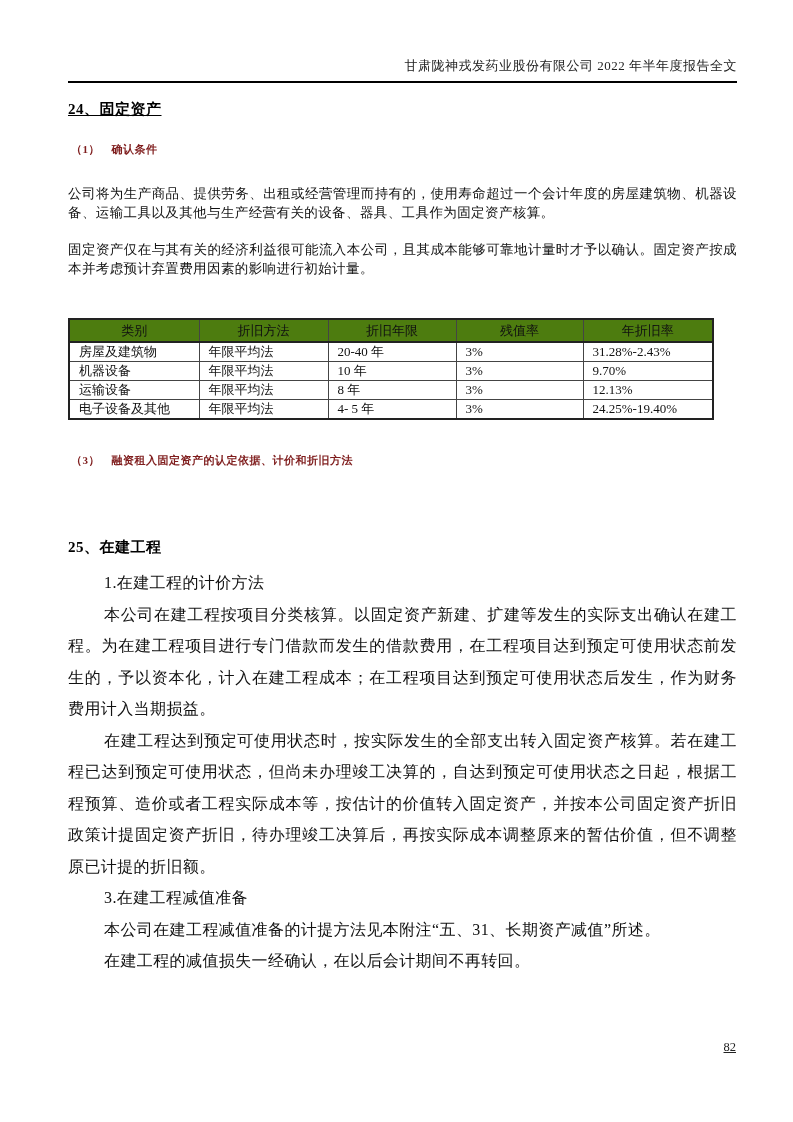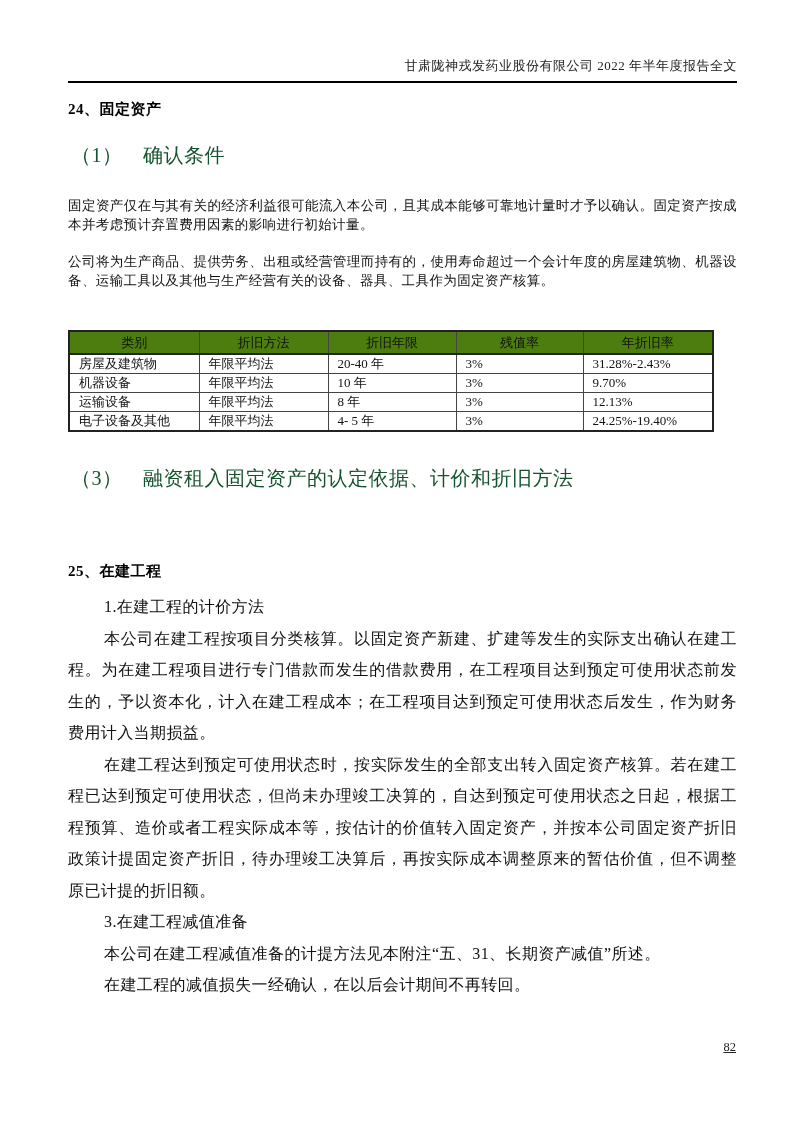--- a/index.html
+++ b/index.html
@@ -26,27 +26,27 @@
     padding-bottom: 6px;
     border-bottom: 2px solid #000000;
     color: #222222;
   }
   .h-num {            
     font-size: 15px;
     font-weight: bold;
     letter-spacing: 0.5px;
     color: #000000;
   }
-  .h24 { margin-top: 17px; }
+  .h24 { margin-top: 17px; text-decoration: underline; }
   .h-sub {            
-    font-size: 20px;
-    font-weight: normal;
+    font-size: 11px;
+    font-weight: bold;
     letter-spacing: 0.5px;
     padding-left: 3px;
-    color: #14532d;
+    color: #7f1d1d;
   }
   .sub1 { margin-top: 23px; }
   .para24 {
     margin: 0;
     margin-top: 27px;
     font-size: 13.5px;
     line-height: 19px;
     letter-spacing: 0.4px;
     text-align: justify;
   }
@@ -110,22 +110,22 @@
 
 <div class="page">
   <div class="content">
 
     <div class="doc-header">甘肃陇神戎发药业股份有限公司 2022 年半年度报告全文</div>
 
     <div class="h-num h24">24、固定资产</div>
 
     <div class="h-sub sub1">（1）　确认条件</div>
 
+    <p class="para24">公司将为生产商品、提供劳务、出租或经营管理而持有的，使用寿命超过一个会计年度的房屋建筑物、机器设备、运输工具以及其他与生产经营有关的设备、器具、工具作为固定资产核算。</p>
     <p class="para24">固定资产仅在与其有关的经济利益很可能流入本公司，且其成本能够可靠地计量时才予以确认。固定资产按成本并考虑预计弃置费用因素的影响进行初始计量。</p>
-    <p class="para24">公司将为生产商品、提供劳务、出租或经营管理而持有的，使用寿命超过一个会计年度的房屋建筑物、机器设备、运输工具以及其他与生产经营有关的设备、器具、工具作为固定资产核算。</p>
 
 
     <table class="dep-table">
       <colgroup>
         <col class="col1">
           <col class="col2">
           <col class="col3">
           <col class="col4">
           <col class="col5">
       </colgroup>

